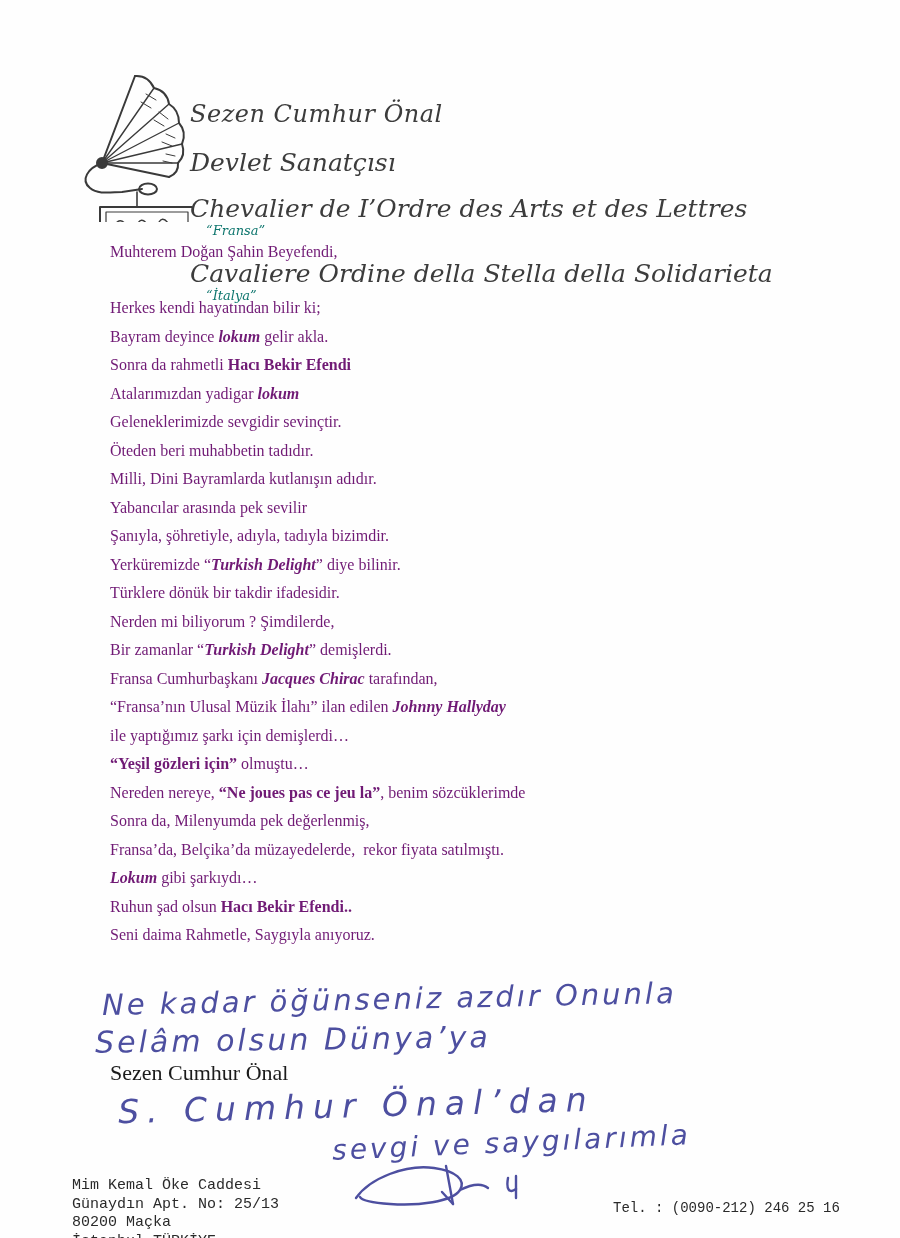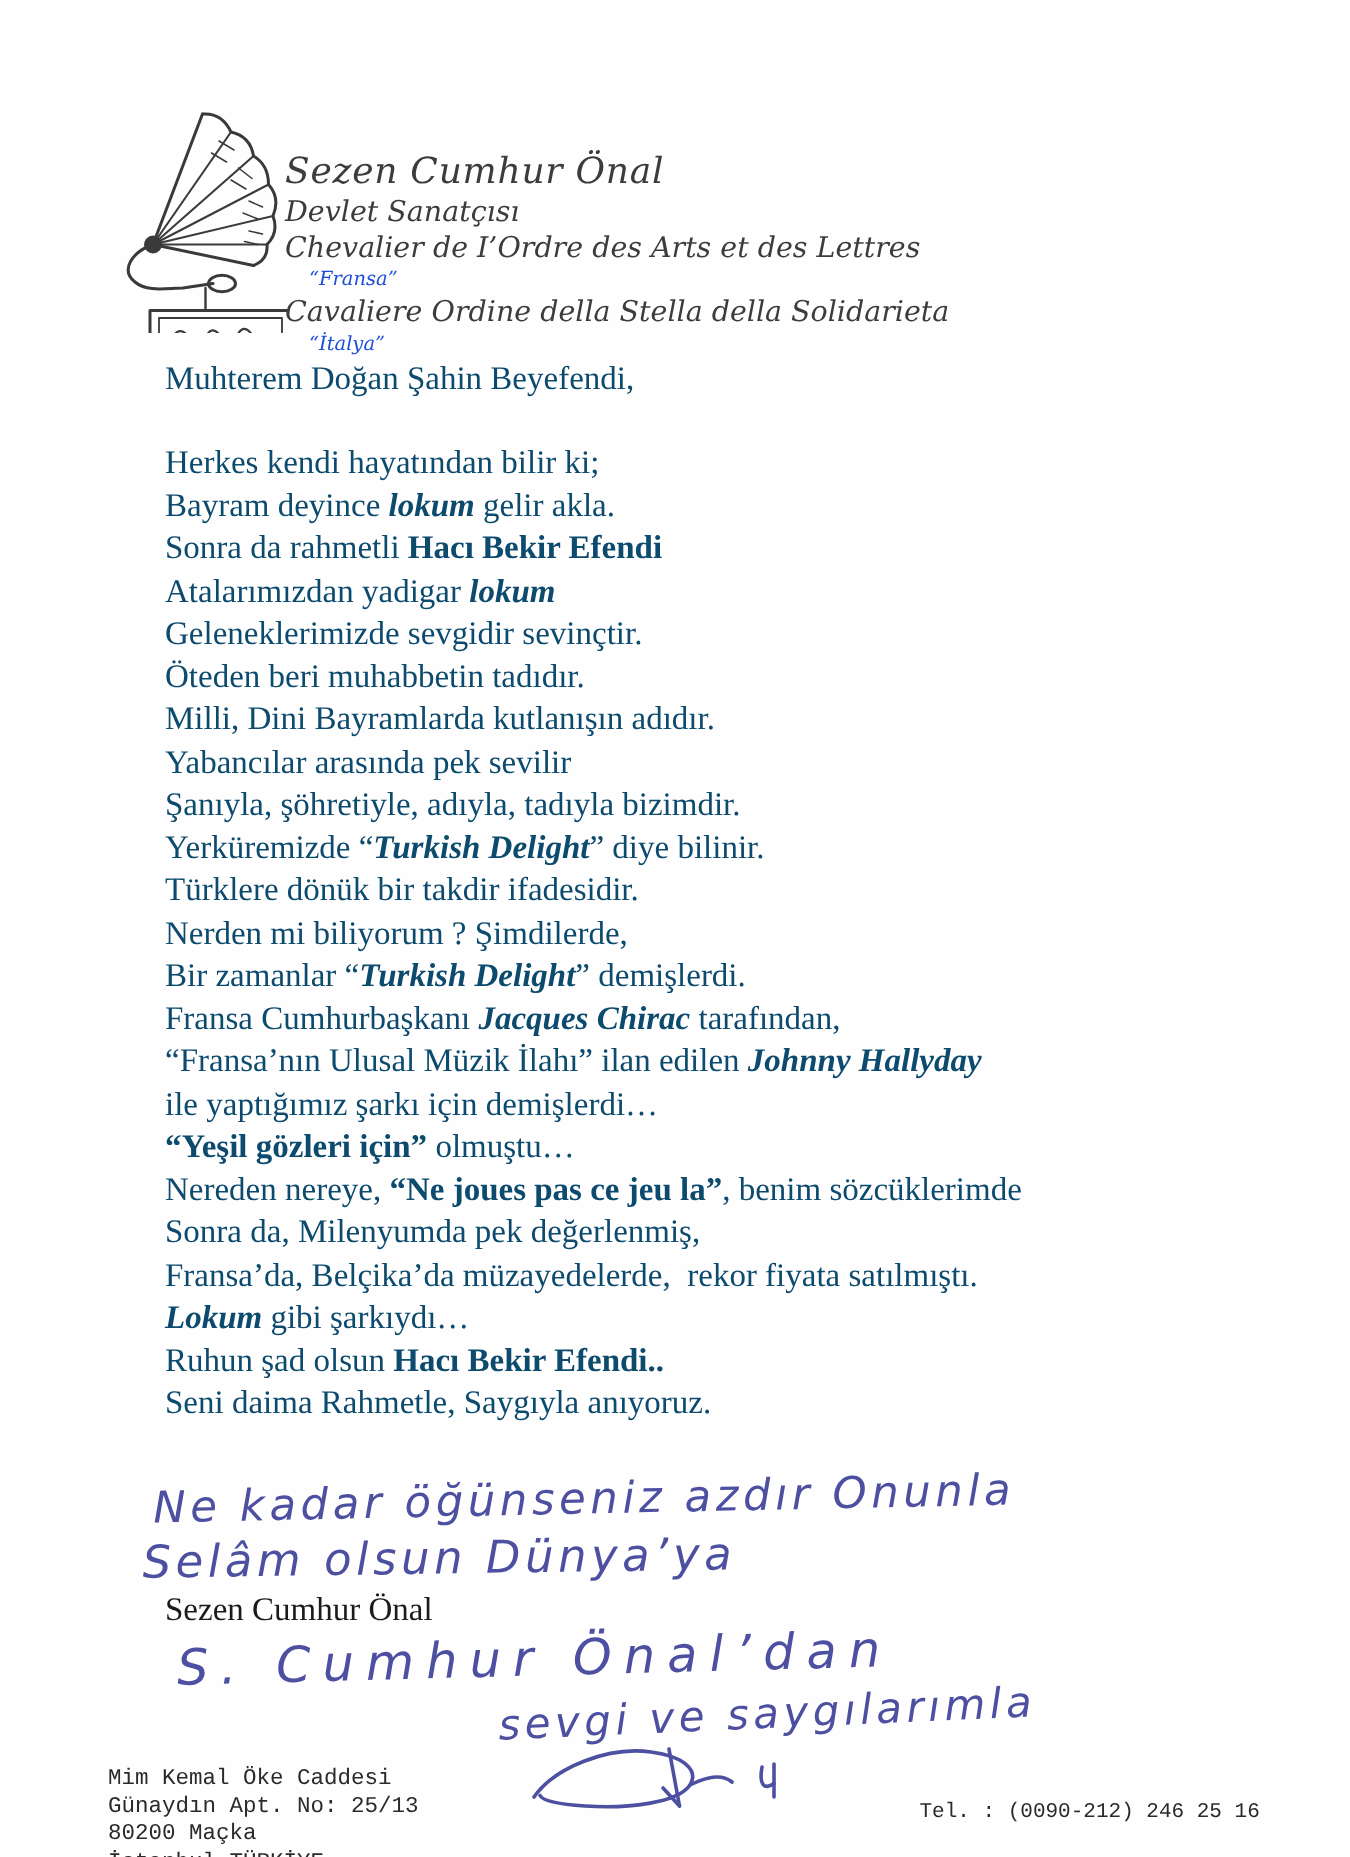--- a/index.html
+++ b/index.html
@@ -24,31 +24,31 @@
   }
   .letterhead-text {
     position: absolute;
     left: 190px;
     top: 100px;
     font-family: "DejaVu Serif", serif;
     font-style: italic;
     color: #3c3c3c;
   }
   .lh-name { font-size: 24px; line-height: 29px; letter-spacing: 0.5px; }
-  .lh-line { font-size: 19px; line-height: 24px; }
-  .lh-small { font-size: 13px; line-height: 19px; padding-left: 16px; color: #1d4ed8; }
+  .lh-line { font-size: 25px; line-height: 24px; margin-top: 22px; }
+  .lh-small { font-size: 13px; line-height: 19px; padding-left: 16px; color: #0f766e; }
 
   
   .letter-body {
     position: absolute;
     left: 110px;
     top: 238px;
     width: 700px;
-    font-size: 22px;
-    color: #0c4a6e;
+    font-size: 16px;
+    color: #701a75;
   }
   .salutation { line-height: 28px; margin-bottom: 28px; white-space: pre-wrap; }
   .body-line { line-height: 28.5px; white-space: pre-wrap; }
   .seg-b  { font-weight: bold; }
   .seg-bi { font-weight: bold; font-style: italic; }
 
   
   .hand {
     position: absolute;
     font-family: "DejaVu Sans", sans-serif;

